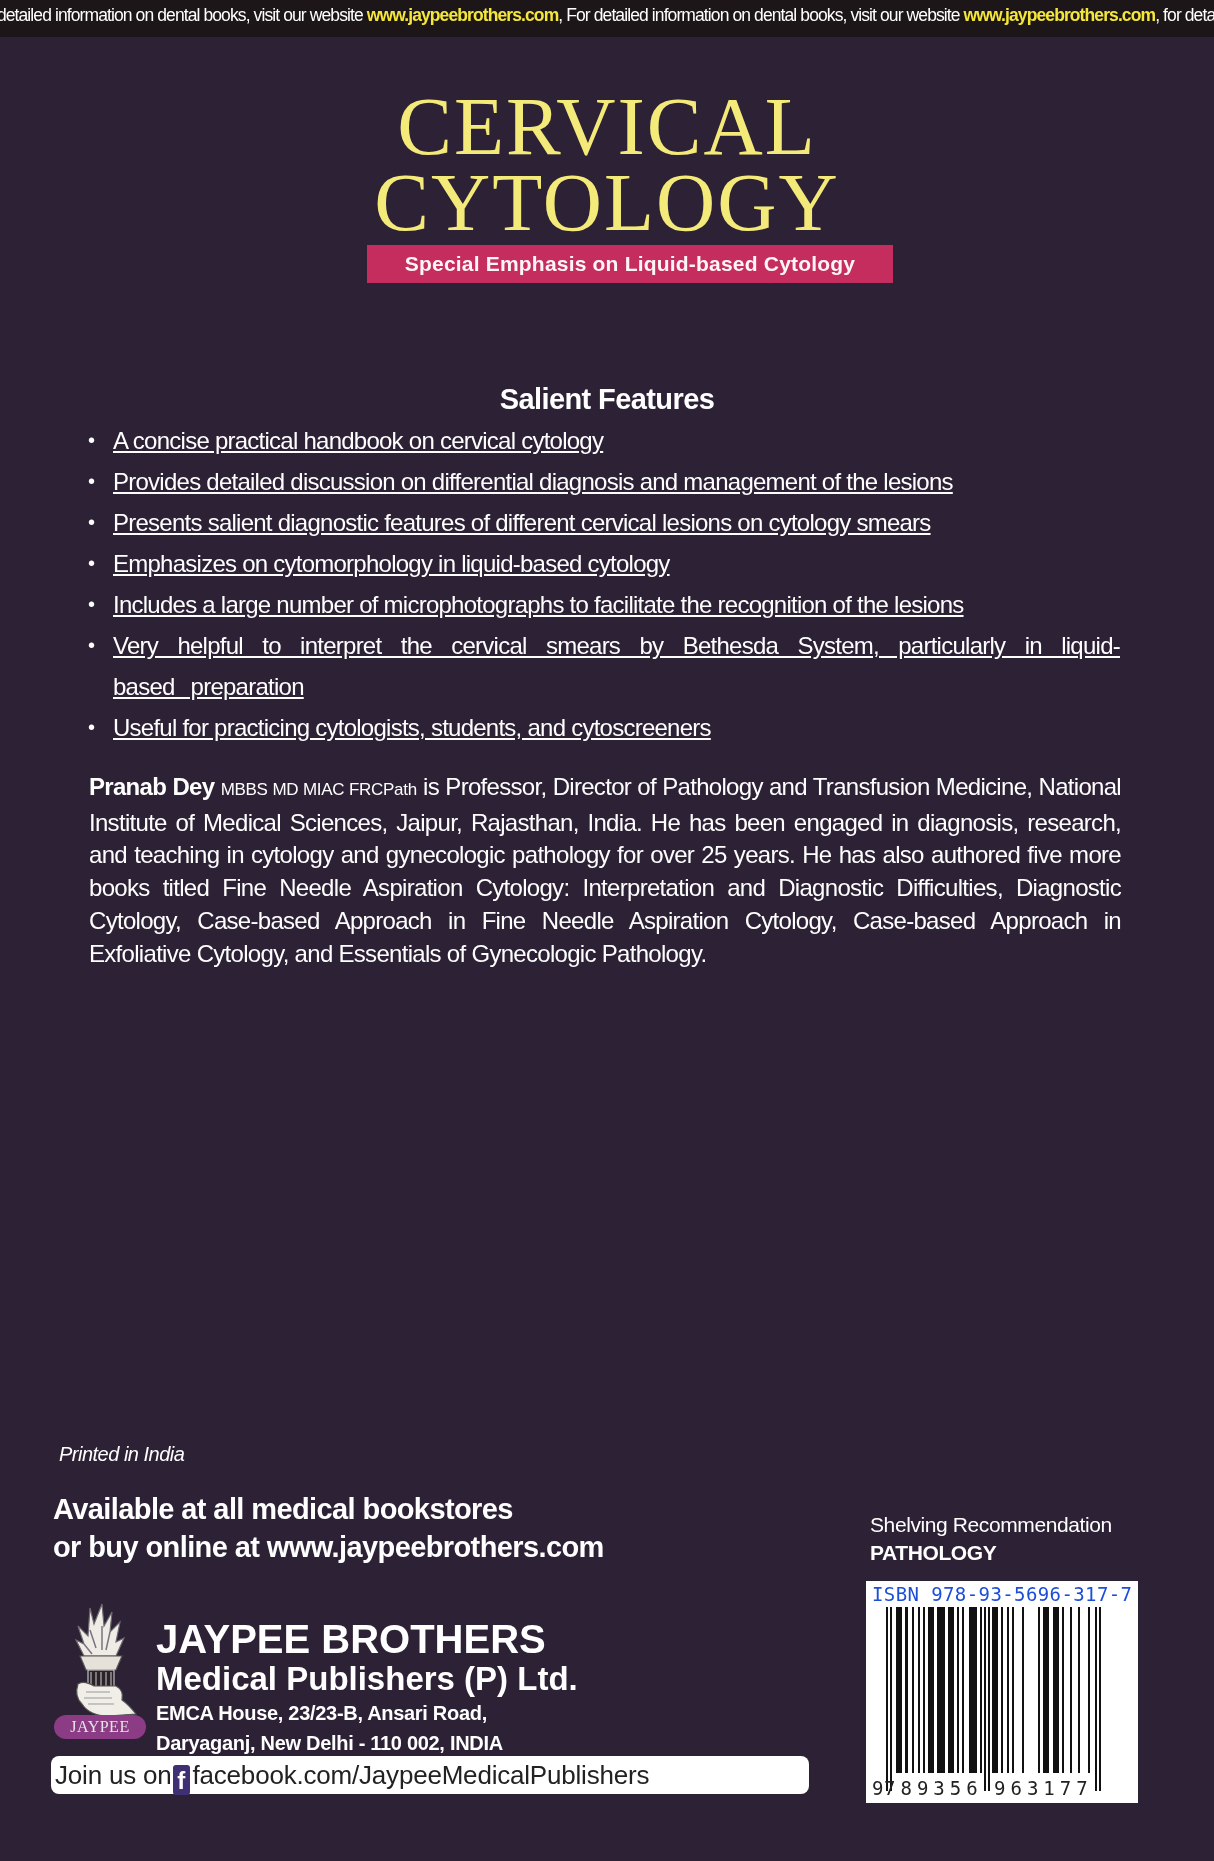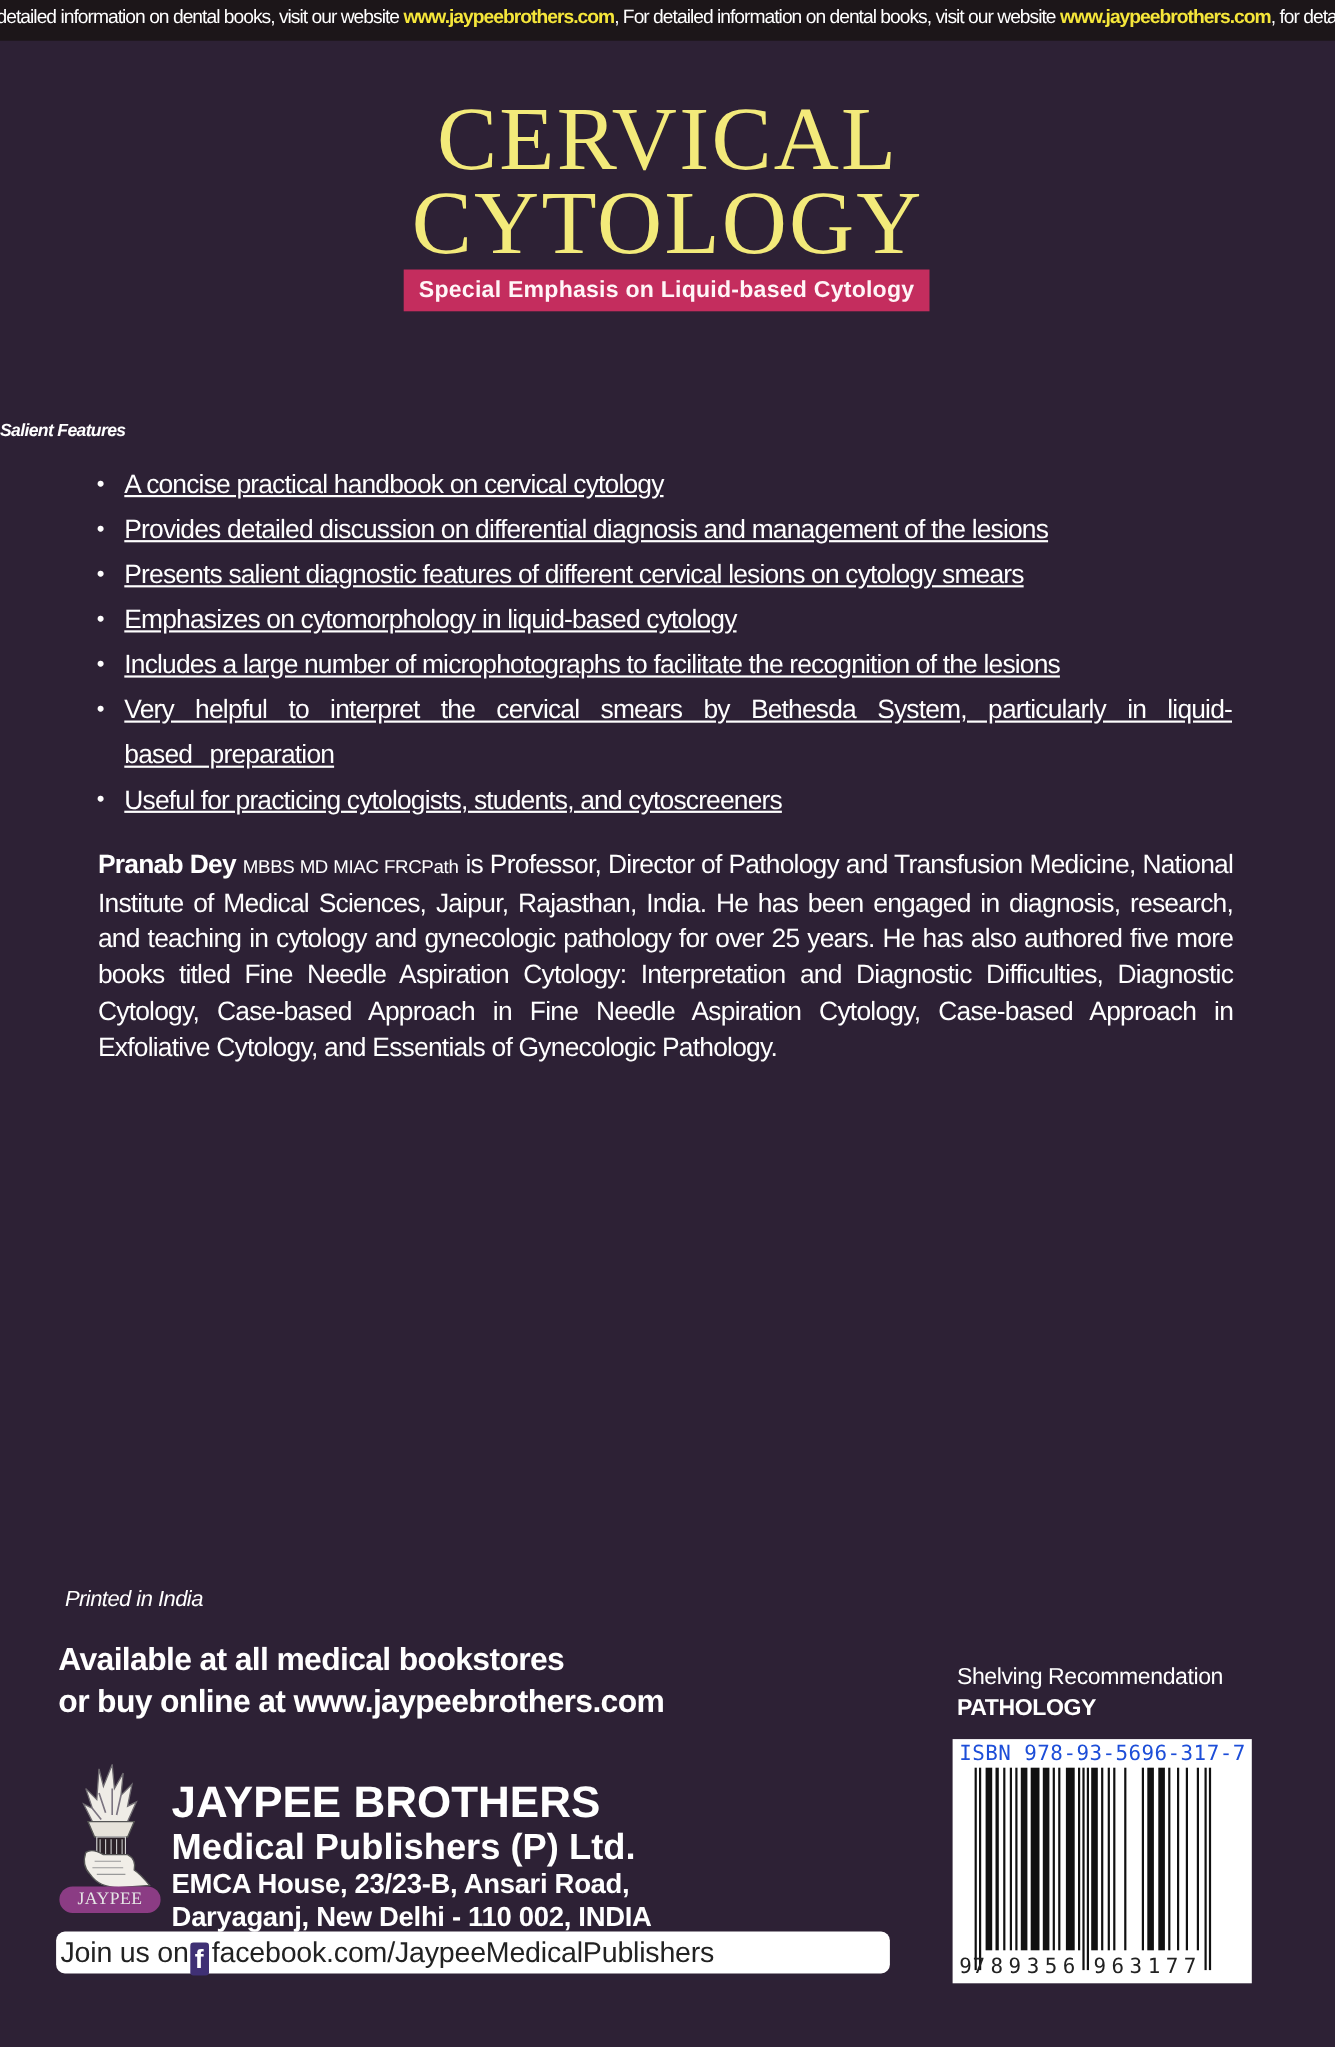--- a/index.html
+++ b/index.html
@@ -23,29 +23,29 @@
   .ticker-inner .site { color: #f5e63a; font-weight: bold; }
 
   .title {
     position: absolute; left: 0; width: 1214px; text-align: center;
     font-family: "Liberation Serif", serif; color: #f3ea7a;
     font-size: 82px; line-height: 1; letter-spacing: 2px;
   }
   .title.l1 { top: 86px; }
   .title.l2 { top: 162px; }
   .subtitle-bar {
-    position: absolute; left: 367px; top: 245px; width: 478px; height: 38px;
+    position: absolute; left: 367px; top: 245px; width: 526px; height: 38px;
     background: #c42d5e;
     text-align: center; line-height: 38px;
     font-size: 21px; font-weight: bold; color: #fff5f7; letter-spacing: 0.2px;
   }
 
   .features-heading {
-    position: absolute; left: 0; width: 1214px; top: 383px; 
-    font-weight: bold; font-style: italic; font-size: 16px; letter-spacing: -0.6px;
+    position: absolute; left: 0; width: 1214px; top: 383px; text-align: center;
+    font-weight: bold; font-size: 29px; letter-spacing: -0.6px;
   }
   .features {
     position: absolute; left: 88px; top: 420px; width: 1032px;
     margin: 0; padding: 0; list-style: none;
     font-size: 24px; letter-spacing: -0.75px; line-height: 41px;
   }
   .features li { position: relative; padding-left: 25px; text-align: justify; text-decoration: underline; }
   .features li::before {
     content: "•"; position: absolute; left: 0; top: 0; font-size: 20px;
   }
@@ -78,21 +78,21 @@
     font-family: "Liberation Serif", serif; font-size: 16px; color: #e5e5e5;
     letter-spacing: 0.5px;
   }
 
   .publisher {
     position: absolute; left: 156px; top: 1618px;
     font-family: Liberation Sans, sans-serif; font-weight: bold;
   }
   .pub-name { font-size: 40px; line-height: 42px; letter-spacing: 0px; }
   .pub-sub { font-size: 33px; line-height: 38px; }
-  .pub-addr { font-size: 25px; line-height: 30px; letter-spacing: -0.3px; }
+  .pub-addr { font-size: 20px; line-height: 30px; letter-spacing: -0.3px; }
   .pub-web { font-size: 23px; line-height: 30px; letter-spacing: -0.3px; }
 
   .fb-pill {
     position: absolute; left: 51px; top: 1756px; width: 758px; height: 38px;
     background: #ffffff; border-radius: 8px;
     color: #222; font-size: 26px; line-height: 38px;
     white-space: nowrap; padding-left: 4px; box-sizing: border-box;
     letter-spacing: -0.2px;
   }
   .fb-icon {

